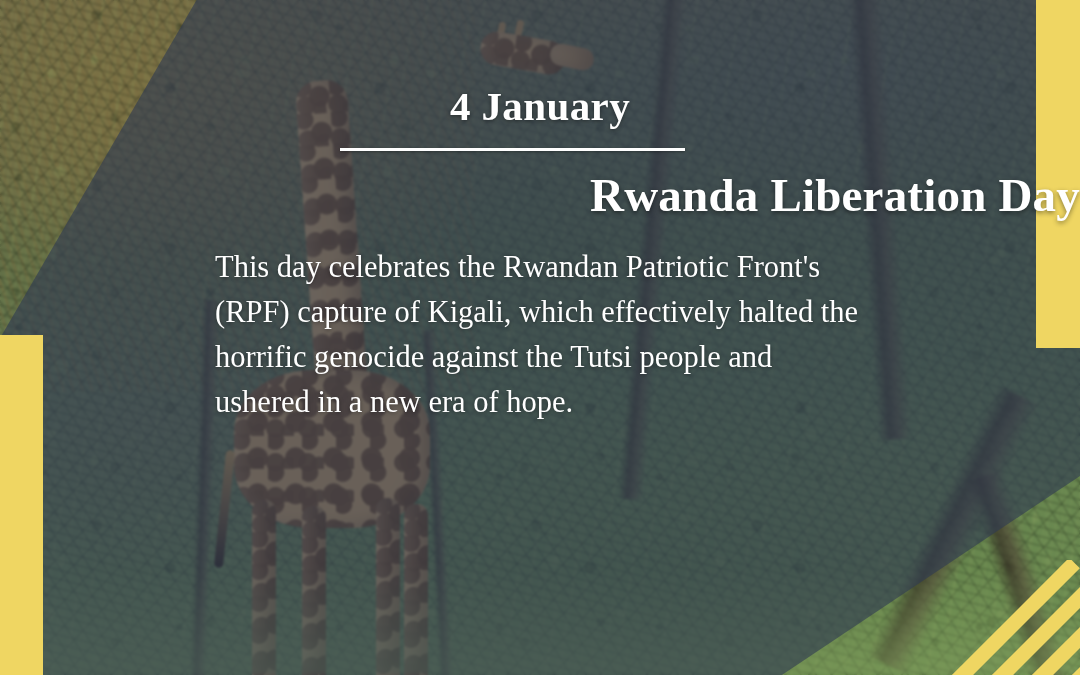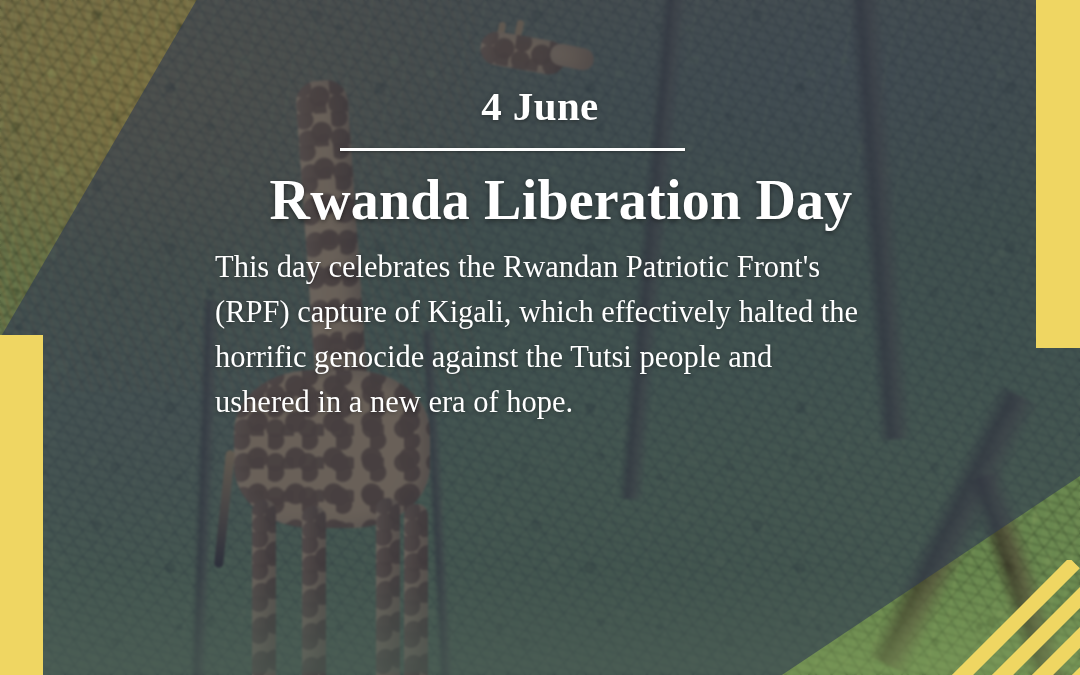--- a/index.html
+++ b/index.html
@@ -212,24 +212,24 @@
     width: 345px;
     height: 3px;
     background: #ffffff;
     box-shadow: 0 1px 3px rgba(0,0,0,.35);
   }
   .headline {
     position: absolute;
     left: 0;
     right: 0;
     top: 168px;
-    text-align: center;
+    text-align: right;
     font-family: "Liberation Serif", serif;
     font-weight: bold;
-    font-size: 56px;
+    font-size: 47px;
     letter-spacing: .2px;
     color: #ffffff;
     text-shadow: 0 2px 5px rgba(0,0,0,.45);
     padding-left: 42px;
   }
   .body-copy {
     position: absolute;
     left: 215px;
     top: 245px;
     width: 648px;
@@ -284,19 +284,19 @@
   <div class="bar-left" style="background: rgb(239, 214, 98);"></div>
   <div class="stripes">
     <div class="stripe s1" style="background: rgb(239, 214, 98);"></div>
     <div class="stripe s2" style="background: rgb(239, 214, 98);"></div>
     <div class="stripe s3" style="background: rgb(239, 214, 98);"></div>
     <div class="stripe s4" style="background: rgb(239, 214, 98);"></div>
     <div class="stripe s5" style="background: rgb(239, 214, 98);"></div>
   </div>
 
   <div class="content">
-    <div class="date" style="color: rgb(255, 255, 255);">4 June</div>
+    <div class="date" style="color: rgb(255, 255, 255);">4 January</div>
     <div class="rule" style="background: rgb(255, 255, 255);"></div>
     <div class="headline" style="color: rgb(255, 255, 255);">Rwanda Liberation Day</div>
     <div class="body-copy" style="color: rgb(255, 255, 255);">This day celebrates the Rwandan Patriotic Front's (RPF) capture of Kigali, which effectively halted the horrific genocide against the Tutsi people and ushered in a new era of hope.</div>
   </div>
 
 </div>
 
 </body></html>

